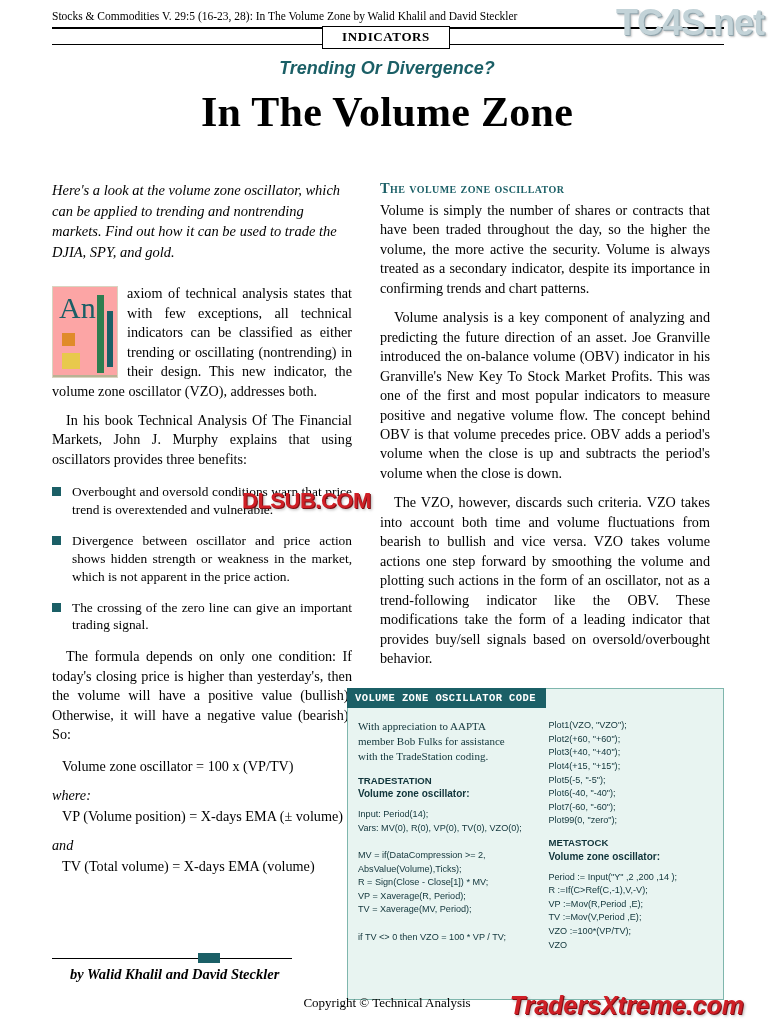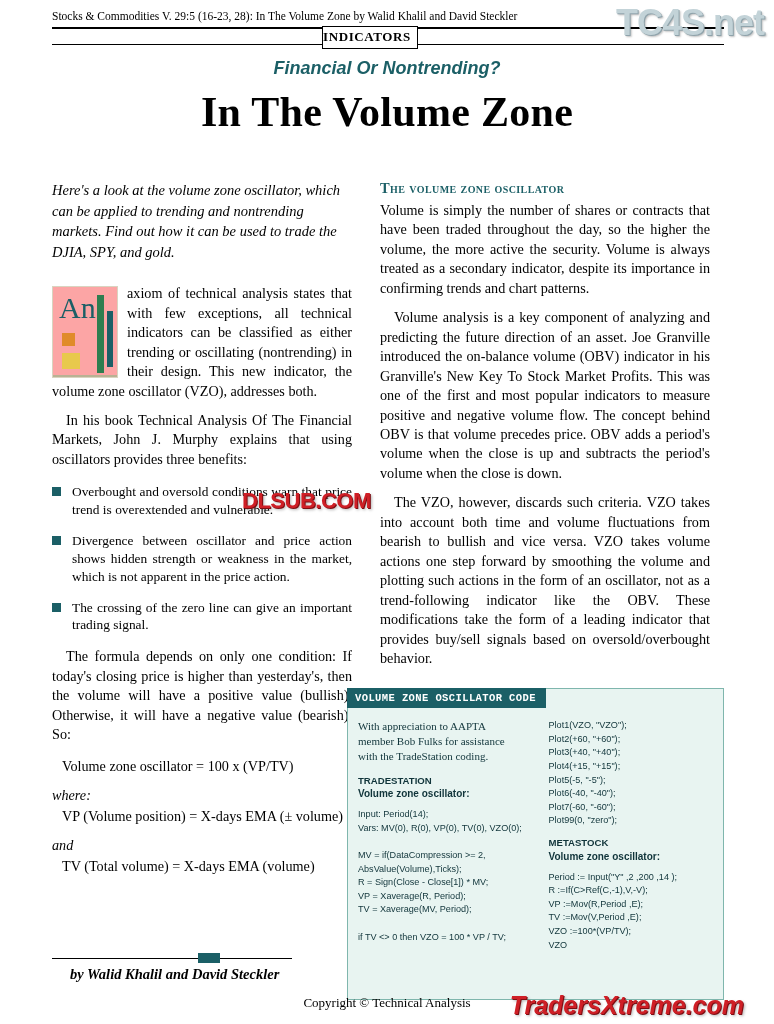--- a/index.html
+++ b/index.html
@@ -43,21 +43,22 @@
     top: 44px;
     left: 52px;
     width: 672px;
     height: 1px;
     background: #000;
   }
   .indicators-badge {
     position: absolute;
     top: 26px;
     left: 322px;
-    width: 96px;
+    width: 128px;
+    text-align: center;
     border: 1.2px solid #000;
     background: #fff;
     font-family: "Liberation Serif", serif;
     font-variant: small-caps;
     font-weight: bold;
     letter-spacing: 0.6px;
     font-size: 13px;
     padding: 2px 0 3px 0;
     z-index: 4;
   }
@@ -364,21 +365,21 @@
 
 <div class="page">
 
   <div class="top-citation">Stocks &amp; Commodities V. 29:5 (16-23, 28): In The Volume Zone by Walid Khalil and David Steckler</div>
   <div class="rule-top"></div>
   <div class="rule-top2"></div>
   <div class="indicators-badge">INDICATORS</div>
 
   <div class="wm-tc4s">TC4S.net</div>
 
-  <div class="kicker">Financial Or Nontrending?</div>
+  <div class="kicker">Trending Or Divergence?</div>
   <div class="headline">In The Volume Zone</div>
 
   <div class="col-left">
 
     <p class="standfirst">
       <span>Here's a look at the volume zone oscillator, which can be applied to trending and nontrending markets. Find out how it can be used to trade the DJIA, SPY, and gold.</span>
     </p>
 
     <div class="dropcap-box">
       <span class="an">An</span>

